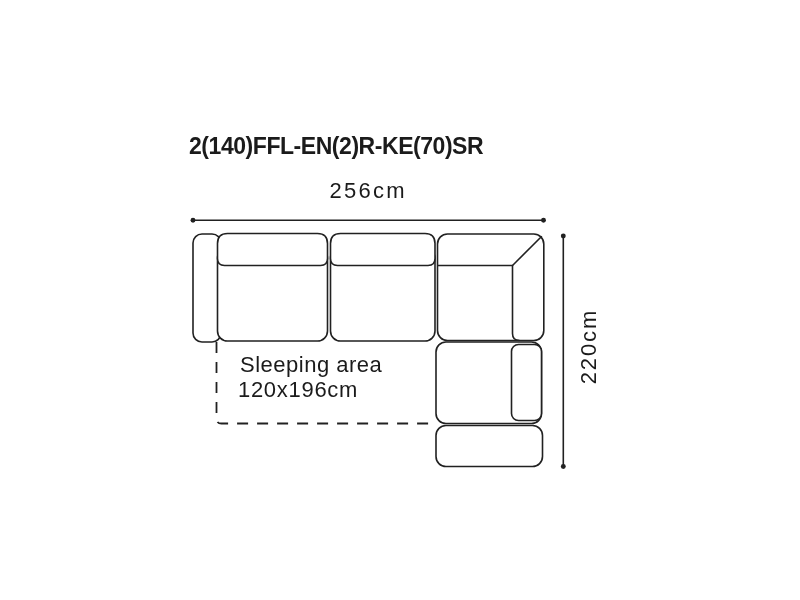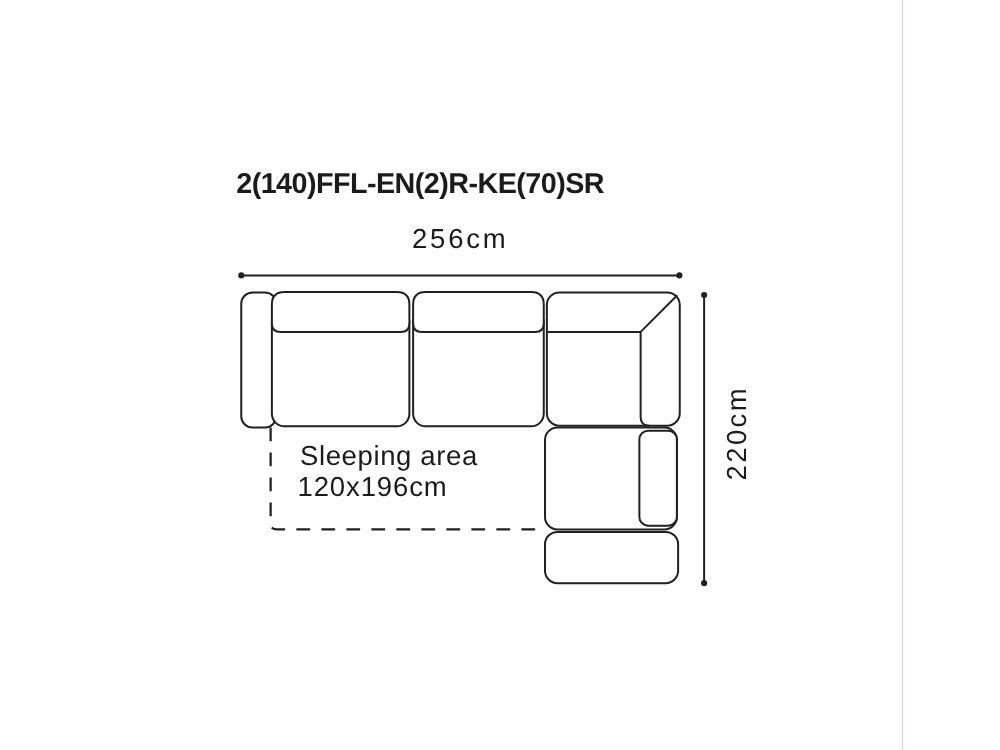--- a/index.html
+++ b/index.html
@@ -1,16 +1,16 @@
 <!DOCTYPE html>
 <html><head>
 <meta charset="utf-8">
 <style>
   html,body{margin:0;padding:0;background:#ffffff;}
-  .stage{position:relative;width:722px;height:600px;background:#4d7c0f;overflow:hidden;text-decoration:underline;}
+  .stage{position:relative;width:722px;height:600px;background:#e5e5e5;overflow:hidden;text-decoration:underline;}
   svg text{font-family:"Liberation Sans",sans-serif;fill:#1b1b1b;}
 </style>
 </head>
 <body>
 
 <div class="stage">
 <svg width="800" height="600" viewBox="0 0 800 600" xmlns="http://www.w3.org/2000/svg">
 
   <rect x="0" y="0" width="800" height="600" fill="#ffffff"></rect>
 

